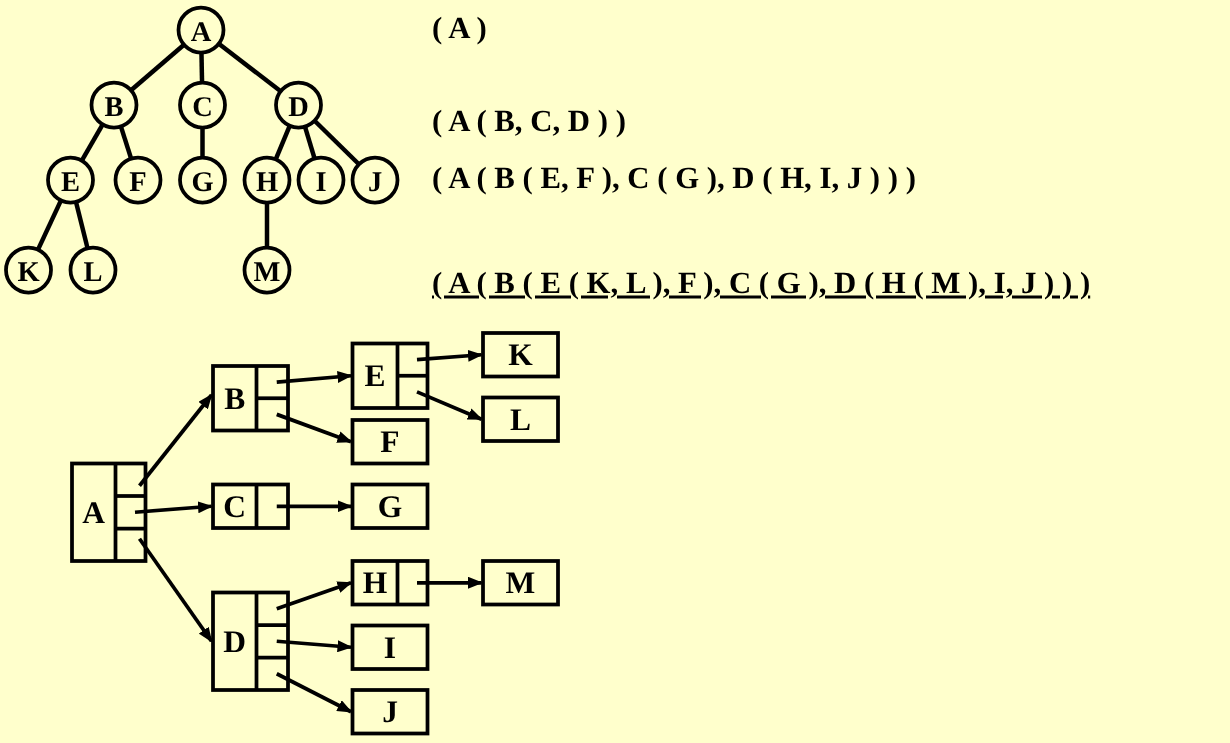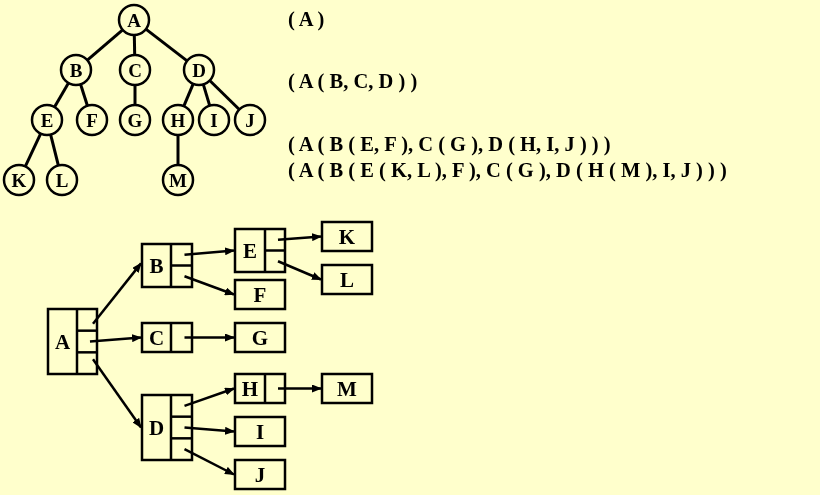--- a/index.html
+++ b/index.html
@@ -194,14 +194,14 @@
       <line x1="184.5" y1="427.5" x2="234" y2="431.5" stroke="#000000" stroke-width="2.5" marker-end="url(#arrowhead)"></line>
       <line x1="184.5" y1="449.16666666666663" x2="234" y2="474.5" stroke="#000000" stroke-width="2.5" marker-end="url(#arrowhead)"></line>
       <line x1="278" y1="239.75" x2="321" y2="236.5" stroke="#000000" stroke-width="2.5" marker-end="url(#arrowhead)"></line>
       <line x1="278" y1="261.25" x2="321" y2="279.5" stroke="#000000" stroke-width="2.5" marker-end="url(#arrowhead)"></line>
       <line x1="278" y1="388.5" x2="321" y2="388.5" stroke="#000000" stroke-width="2.5" marker-end="url(#arrowhead)"></line>
     </g>
 </svg>
 
 <div class="bracket-text" style="top:9px;">( A )</div>
 <div class="bracket-text" style="top:71px;">( A ( B, C, D ) )</div>
-<div class="bracket-text" style="top:109px;margin-top:25px;">( A ( B ( E, F ), C ( G ), D ( H, I, J ) ) )</div>
-<div class="bracket-text" style="top:160px;">( A ( B ( E ( K, L ), F ), C ( G ), D ( H ( M ), I, J ) ) )</div>
+<div class="bracket-text" style="top:109px;">( A ( B ( E, F ), C ( G ), D ( H, I, J ) ) )</div>
+<div class="bracket-text" style="top:179px;text-decoration:underline;">( A ( B ( E ( K, L ), F ), C ( G ), D ( H ( M ), I, J ) ) )</div>
 
 </body></html>

